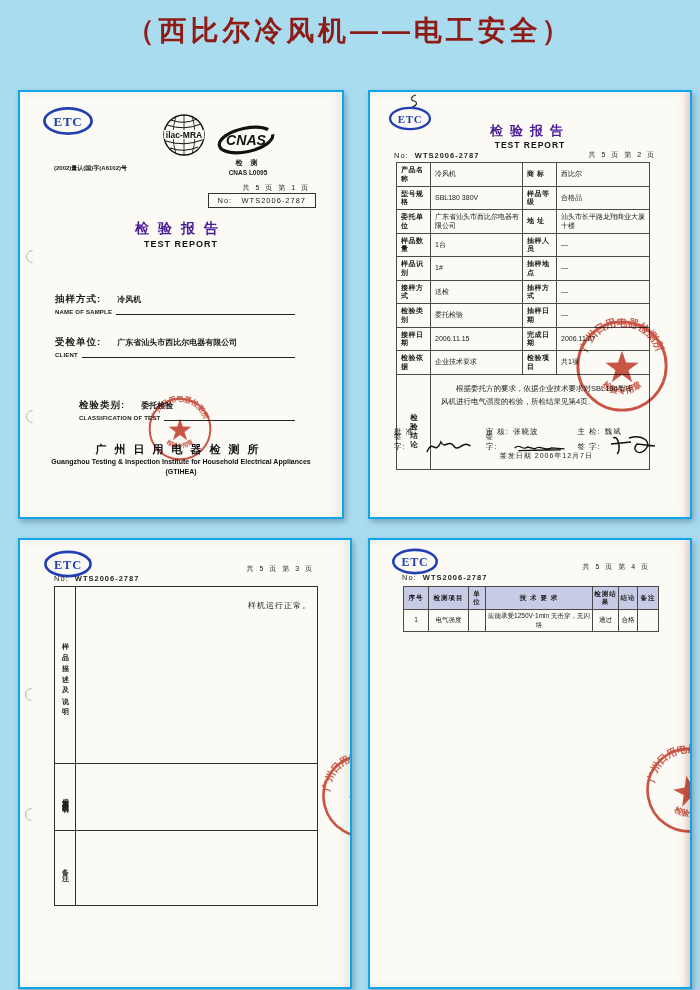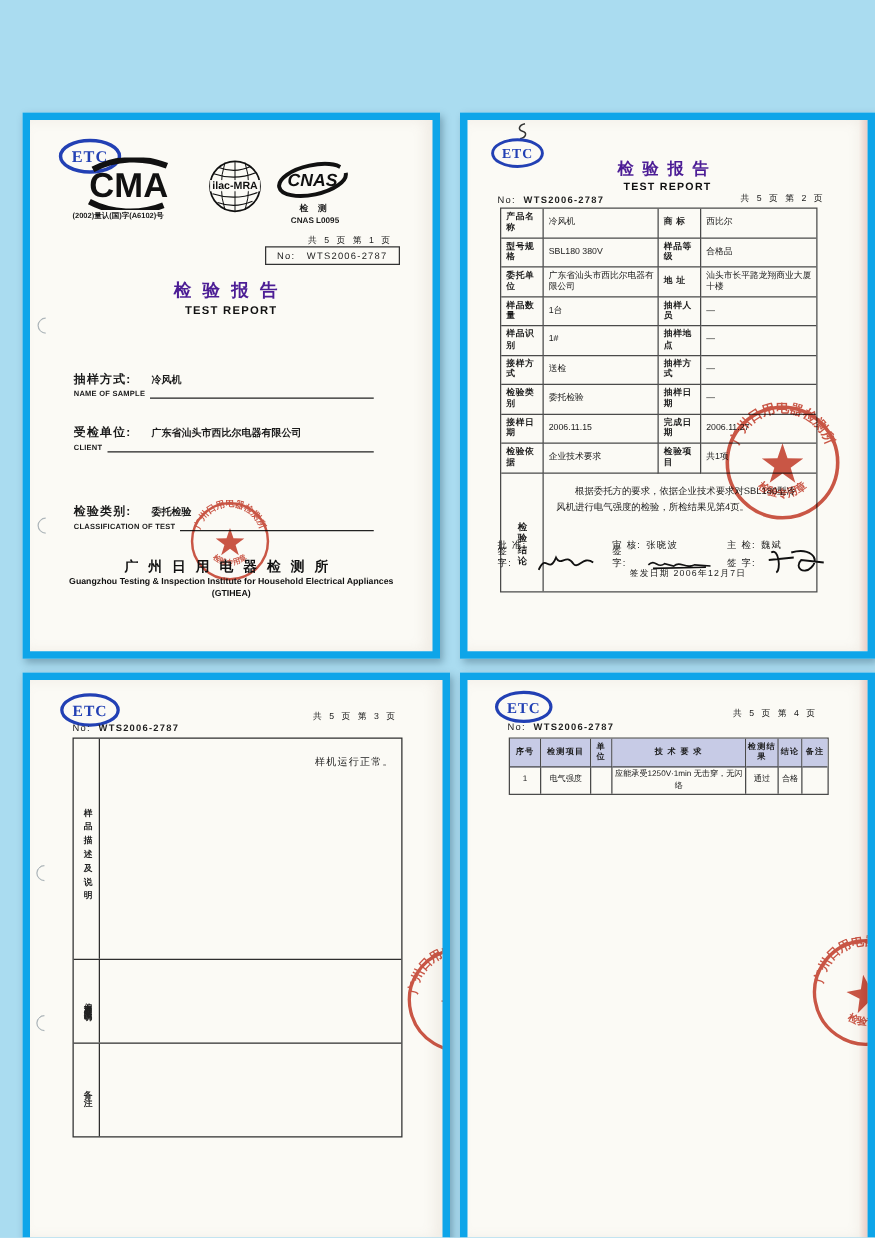--- a/index.html
+++ b/index.html
@@ -9,21 +9,21 @@
   html,body{margin:0;padding:0;background:var(--page-bg);}
   .canvas{position:relative;width:700px;height:990px;background:var(--page-bg);
     font-family:"Liberation Sans","DejaVu Sans",sans-serif;color:#1a1a1a;overflow:hidden;}
 
   
   .title{position:absolute;top:10px;left:0;right:0;text-align:center;color:var(--title-red);font-weight:bold;}
   .t1{font-size:37px;letter-spacing:.52em;margin-left:.5em;font-weight:800;}
   .t2{font-size:28px;letter-spacing:.14em;margin-top:2px;font-weight:800;}
 
   
-  .doc{position:absolute;background:#fbfaf5;border:6px solid #0ea5e9;
+  .doc{position:absolute;background:#fbfaf5;border:2px solid #0ea5e9;
     box-shadow:2px 3px 6px rgba(30,60,80,.35), inset -6px 0 10px rgba(150,120,100,.10);
     overflow:hidden;}
   .doc1{left:18px;top:90px;width:322px;height:425px;}
   .doc2{left:368px;top:90px;width:320px;height:425px;}
   .doc3{left:18px;top:538px;width:330px;height:447px;}
   .doc4{left:368px;top:538px;width:320px;height:447px;}
 
   .abs{position:absolute;}
   .pginfo{font-size:7px;letter-spacing:2px;color:#222;}
   .noline{font-size:7.5px;color:#222;letter-spacing:1px;}
@@ -93,41 +93,35 @@
 
   .edge-pink{position:absolute;top:0;right:0;bottom:0;width:7px;
      background:linear-gradient(to left,rgba(224,150,140,.38),rgba(224,150,140,0));pointer-events:none;}
 </style>
 </head>
 <body>
 
 <div class="canvas">
 
   <header class="title">
+    <div class="t2">（西比尔冷风机——电工安全）</div>
   </header>
 
   <section class="doc doc1">
     <span class="punch" style="left:6px;top:158px;"></span>
     <span class="punch" style="left:6px;top:318px;"></span>
 
     <div class="abs etc" style="left:22px;top:14px;width:52px;height:30px;"><svg viewBox="0 0 64 36" width="100%" height="100%">
     <ellipse cx="32" cy="18" rx="29" ry="15.5" fill="none" stroke="currentColor" stroke-width="3.4"></ellipse>
     <text x="32" y="24" text-anchor="middle" font-size="16" font-weight="bold" fill="currentColor" font-family="'Liberation Serif',serif" letter-spacing="1">ETC</text>
         </svg></div>
 
-    <div class="abs" style="left:42px;top:30px;width:74px;height:42px;">
-      <svg viewBox="0 0 76 44" width="74" height="42">
-        <path d="M8,10 A62,50 0 0 1 70,7" stroke="#111" stroke-width="5" fill="none"></path>
-        <path d="M5,37 A62,50 0 0 0 67,40" stroke="#111" stroke-width="5" fill="none"></path>
-        <text x="38" y="33" text-anchor="middle" font-size="29" font-weight="bold" fill="#111">CMA</text>
-      </svg>
-    </div>
     <div class="abs" style="left:34px;top:72px;font-size:6px;font-weight:bold;">(2002)量认(国)字(A6102)号</div>
 
-    <div class="abs" style="left:142px;top:31px;width:44px;height:44px;">
+    <div class="abs" style="left:142px;top:21px;width:44px;height:44px;">
       <svg viewBox="0 0 44 44" width="44" height="44">
         <circle cx="22" cy="22" r="20" fill="none" stroke="#111" stroke-width="1.4"></circle>
         <path d="M5,12 Q22,18 39,11 M4,28 Q22,34 40,27 M8,35 Q22,40 36,34 M9,7 Q22,12 35,6" stroke="#111" stroke-width="1" fill="none"></path>
         <path d="M14,3 Q8,22 14,41 M30,3 Q36,22 30,41 M22,2 L22,42" stroke="#111" stroke-width="0.8" fill="none"></path>
         <rect x="2" y="17" width="40" height="9" fill="#fbfaf5" opacity="0.92"></rect>
         <text x="22" y="24.5" text-anchor="middle" font-size="8.5" font-weight="bold" fill="#111">ilac-MRA</text>
       </svg>
     </div>
 
     <div class="abs" style="left:194px;top:33px;width:64px;height:30px;">
@@ -161,21 +155,21 @@
     <div class="field" style="top:244px;">
       <div class="f-r1">
           <span class="f-cn">受检单位:</span>
         <span class="f-val">广东省汕头市西比尔电器有限公司</span>
         </div>
       <div class="f-r2">
           <span class="f-en">CLIENT</span>
           <span class="f-ul"></span>
         </div>
     </div>
-    <div class="field" style="top:307px;">
+    <div class="field" style="top:307px;margin-left:24px;">
       <div class="f-r1">
           <span class="f-cn">检验类别:</span>
         <span class="f-val">委托检验</span>
         </div>
       <div class="f-r2">
           <span class="f-en">CLASSIFICATION OF TEST</span>
           <span class="f-ul"></span>
         </div>
     </div>
 

